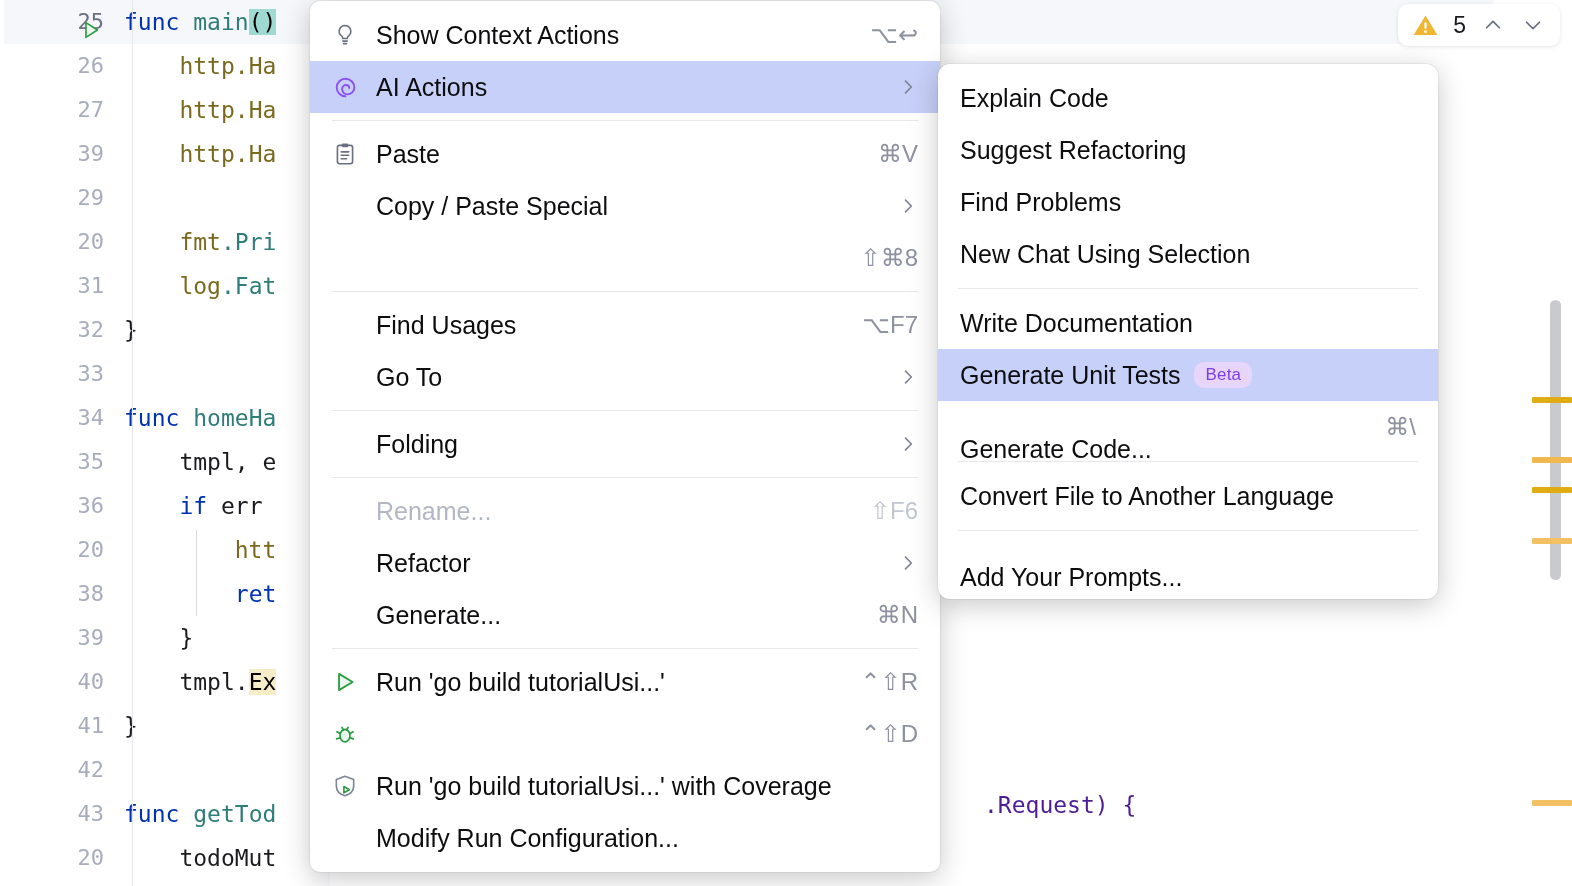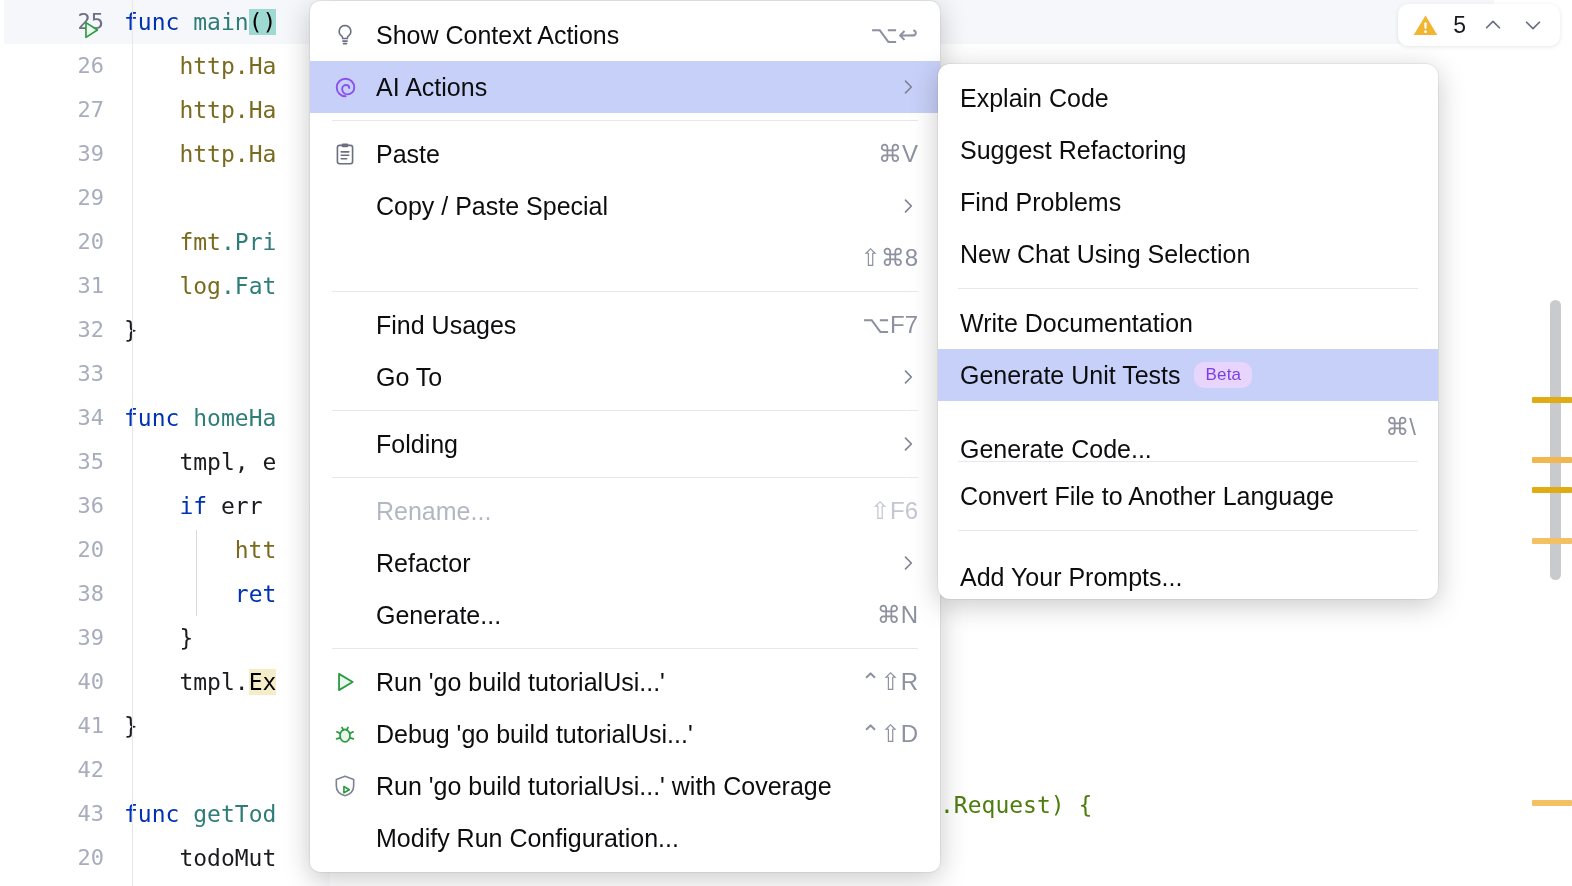--- a/index.html
+++ b/index.html
@@ -32,21 +32,21 @@
   }
   .gutter-sep {
     position:absolute; left:132px; top:0; bottom:0; width:1px; background:#e6e8ee;
   }
   .codetext {
     display:inline-block; vertical-align:top; padding-left:8px;
   }
   .kw  { color:#0033b3; }
   .fn  { color:#2f7d79; }
   .pkg { color:#7a6a1f; }
-  .typ { color:#4d7c0f; }
+  .typ { color:#4c1d95;padding-left:44px; }
   .pl  { color:#1b1b1f; }
   .sel { background:#9ed9d2; }
   .hl-ident { background:#f5ecc8; }
   .indent-guide {
     position:absolute; width:1px; background:#d8dae0;
   }
 
   
   .code-fade {
     position:absolute; left:300px; top:0; width:30px; height:886px;
@@ -282,21 +282,20 @@
           <svg width="26" height="26" viewBox="0 0 24 24" fill="none" stroke="#2c9c43" stroke-width="1.6" stroke-linecap="round">
         <ellipse cx="12" cy="13.5" rx="4.6" ry="5.8" fill="#eaf7ec"></ellipse>
         <line x1="4.5" y1="10" x2="7.4" y2="11.4"></line>
             <line x1="19.5" y1="10" x2="16.6" y2="11.4"></line>
         <line x1="4.2" y1="16.5" x2="7.4" y2="15.6"></line>
             <line x1="19.8" y1="16.5" x2="16.6" y2="15.6"></line>
         <line x1="9.2" y1="6" x2="10.5" y2="8.3"></line>
             <line x1="14.8" y1="6" x2="13.5" y2="8.3"></line>
           </svg>
         </span>
-        <span class="mi-label">Debug 'go build tutorialUsi...'</span>
         <span class="mi-shortcut">⌃⇧D</span>
       </div>
       <div class="mi">
         <span class="mi-icon">
           <svg width="26" height="26" viewBox="0 0 24 24" fill="none">
         <path d="M12 3 L20 6 V12 c0 4.4-3.3 7.6-8 9 -4.7-1.4-8-4.6-8-9 V6 Z" stroke="#7f8494" stroke-width="1.5" stroke-linejoin="round"></path>
         <path d="M11 12.5 L16 15.4 L11 18.3 Z" fill="none" stroke="#2c9c43" stroke-width="1.5" stroke-linejoin="round"></path>
           </svg>
         </span>
         <span class="mi-label">Run 'go build tutorialUsi...' with Coverage</span>

